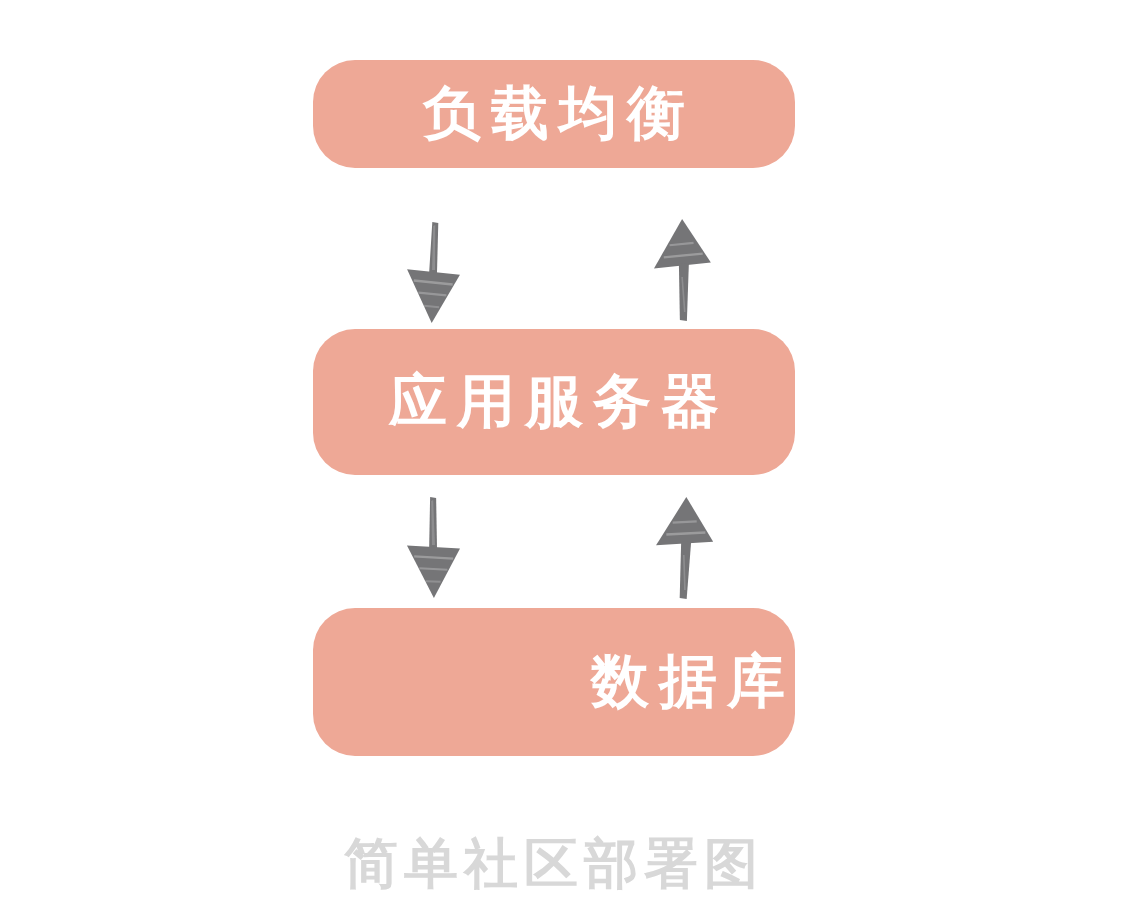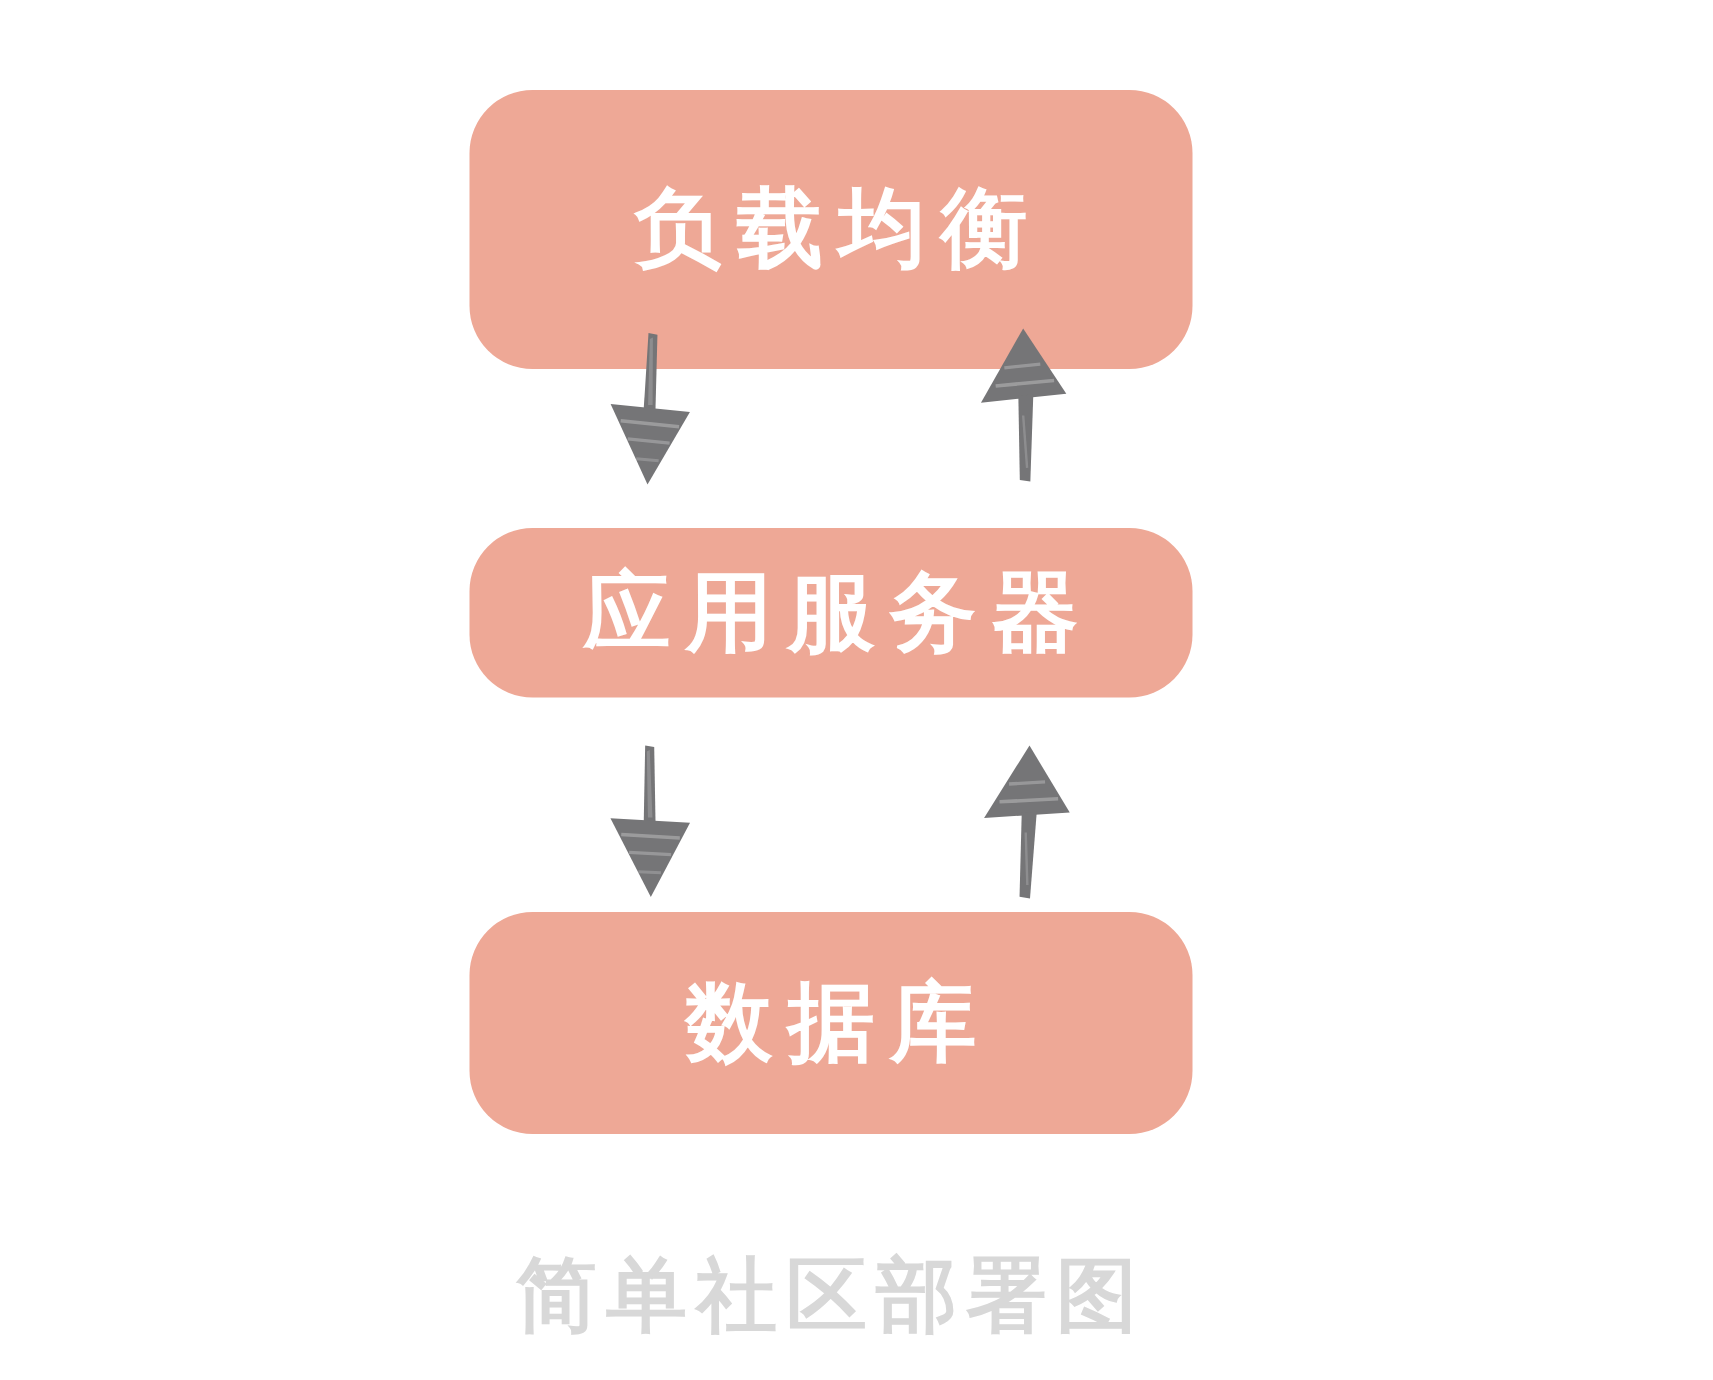--- a/index.html
+++ b/index.html
@@ -32,23 +32,23 @@
     justify-content: center;
   }
   .node-label {
     color: var(--node-text);
     font-size: 58px;
     font-weight: bold;
     letter-spacing: 10px;
     text-indent: 10px; 
     white-space: nowrap;
   }
-  #node-load-balancer { top: 60px;  height: 186px; }
-  #node-app-server    { top: 352px; height: 113px; }
-  #node-database      { top: 608px; height: 148px; }
+  #node-load-balancer { top: 60px;  height: 108px; }
+  #node-app-server    { top: 329px; height: 146px; }
+  #node-database      { top: 608px; height: 148px; justify-content: flex-end; }
 
   .arrow {
     position: absolute;
     color: var(--arrow);
   }
   .arrow svg { display: block; }
   .tilt-a { transform: rotate(1.5deg); }
   .tilt-b { transform: rotate(-1deg); }
 
   #arrow-down-1 { left: 404px; top: 220px; }

